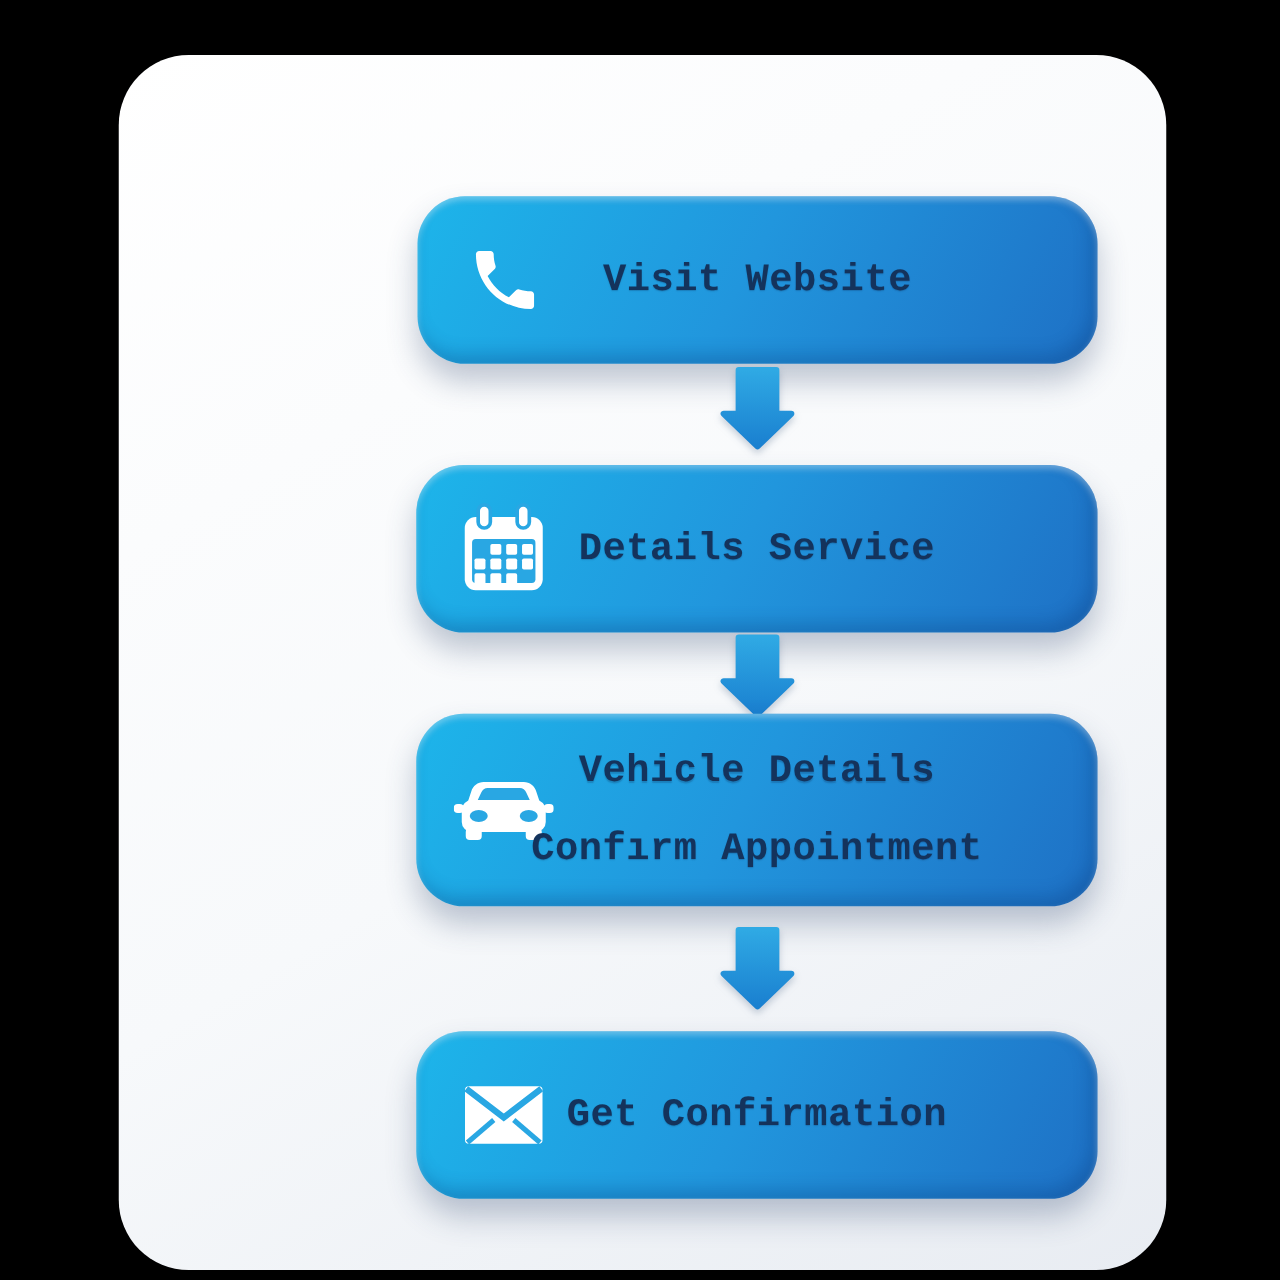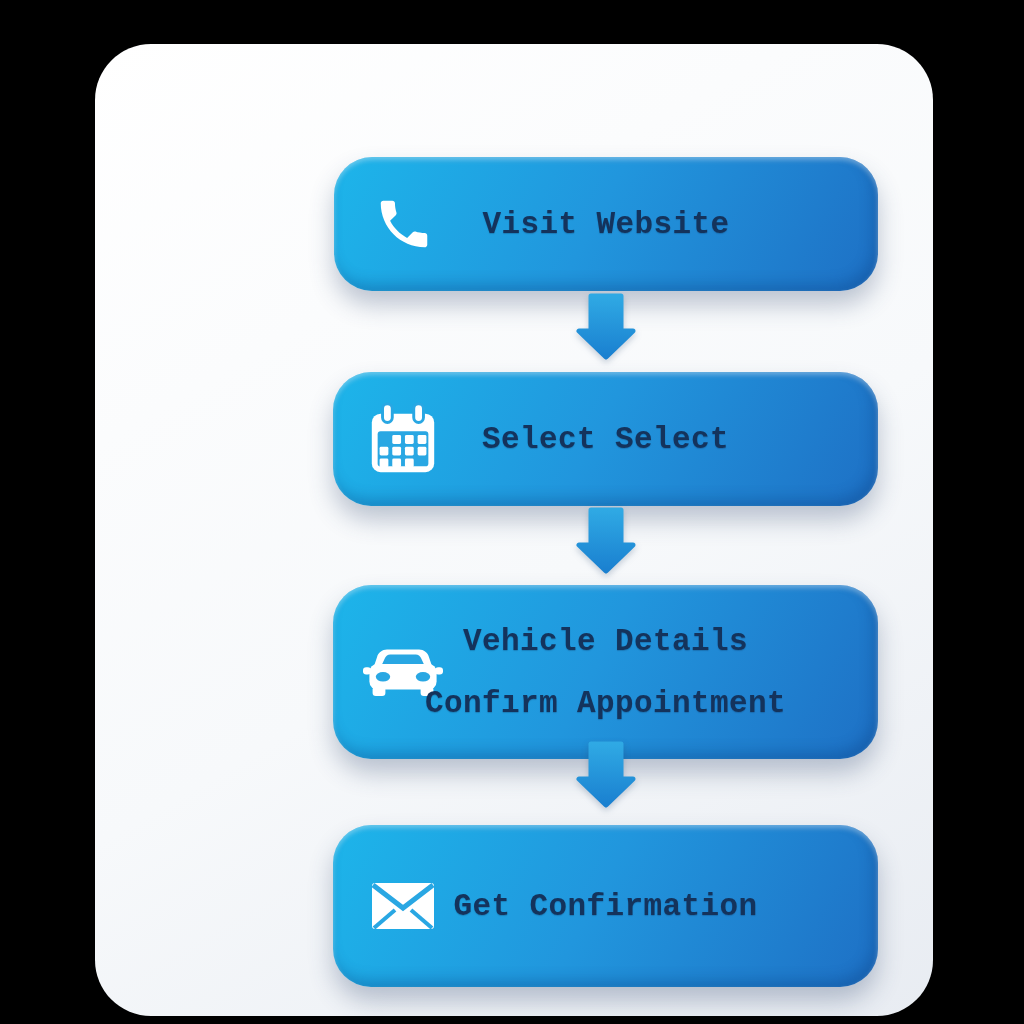--- a/index.html
+++ b/index.html
@@ -16,22 +16,22 @@
   }
   .step{
     position:absolute;border-radius:38px;
     background:linear-gradient(118deg,var(--step-gradient-start,#1db5ea) 0%,var(--step-gradient-mid,#2196dd) 48%,var(--step-gradient-end,#1e70c5) 100%);
     box-shadow:0 14px 24px rgba(45,70,110,0.30),
                inset 0 3px 5px rgba(255,255,255,0.35),
                inset -5px -7px 14px rgba(8,56,120,0.30);
   }
   .step1{left:239px;top:113px;width:544px;height:134px;}
   .step2{left:238px;top:328px;width:545px;height:134px;}
-  .step3{left:238px;top:541px;width:545px;height:174px;}
-  .step4{left:238px;top:781px;width:545px;height:162px;}
+  .step3{left:238px;top:527px;width:545px;height:154px;}
+  .step4{left:238px;top:781px;width:545px;height:134px;}
   .icon{
     position:absolute;left:30px;top:50%;transform:translateY(-50%);
     width:80px;height:80px;display:flex;align-items:center;justify-content:center;
   }
   .label-wrap{
     position:absolute;inset:0;display:flex;flex-direction:column;
     align-items:center;justify-content:center;gap:27px;
   }
   .label{
     color:var(--text,#14335c);font-size:31px;font-weight:bold;letter-spacing:0.4px;
@@ -92,21 +92,21 @@
             <rect x="29" y="48" width="9" height="9" rx="1.5"></rect>
             <rect x="42" y="48" width="9" height="9" rx="1.5"></rect>
             <rect x="55" y="48" width="9" height="9" rx="1.5"></rect>
           <rect x="16" y="60" width="9" height="9" rx="1.5"></rect>
             <rect x="29" y="60" width="9" height="9" rx="1.5"></rect>
             <rect x="42" y="60" width="9" height="9" rx="1.5"></rect>
         </g>
       </svg>
     </span>
     <div class="label-wrap">
-      <div class="label">Select Select</div>
+      <div class="label">Details Service</div>
     </div>
   </div>
 
   <div class="arrow arrow2">
     <svg viewBox="0 0 66 70" width="66" height="70">
         <path d="M18,3 L48,3 L48,38 L60,38 L33,64 L6,38 L18,38 Z"></path>
       </svg>
   </div>
 
   <div class="step step3" style="position: absolute;">

